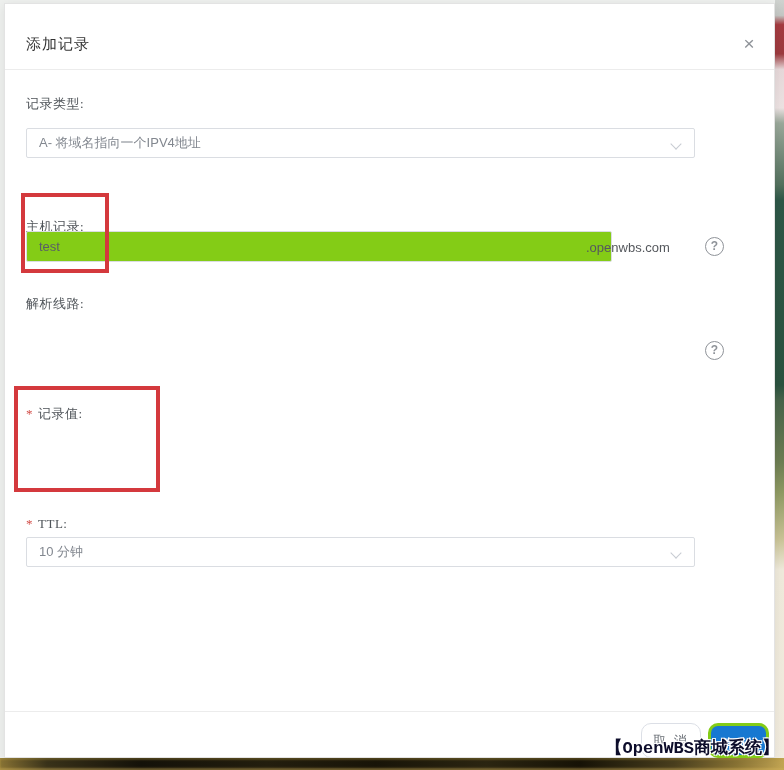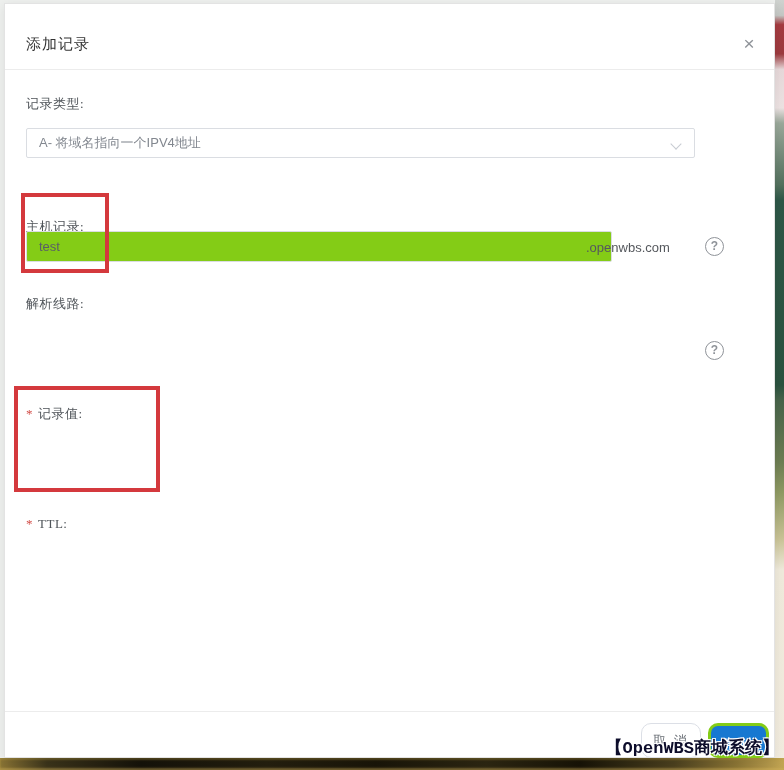--- a/index.html
+++ b/index.html
@@ -148,20 +148,24 @@
   <div class="field-label" style="top:291px;">解析线路:</div>
   <div class="help-icon" style="left:700px; top:337px;">?</div>
 
   <div class="field-label" style="top:401px;">
     <span class="req">*</span><span>记录值:</span>
   </div>
 
   <div class="field-label" style="top:512px;">
     <span class="req">*</span><span>TTL:</span>
   </div>
+  <div class="control" style="top:533px;">
+    <span class="val">10 分钟</span>
+    <span class="chevron"></span>
+  </div>
 
   <div class="dlg-footer-line"></div>
   <div class="btn btn-cancel">取 消</div>
   <div class="btn btn-confirm">确 认</div>
 
   <div class="hl-rect hl-1"></div>
   <div class="hl-rect hl-2"></div>
 </div>
 
 <div class="watermark">【OpenWBS商城系统】</div>

